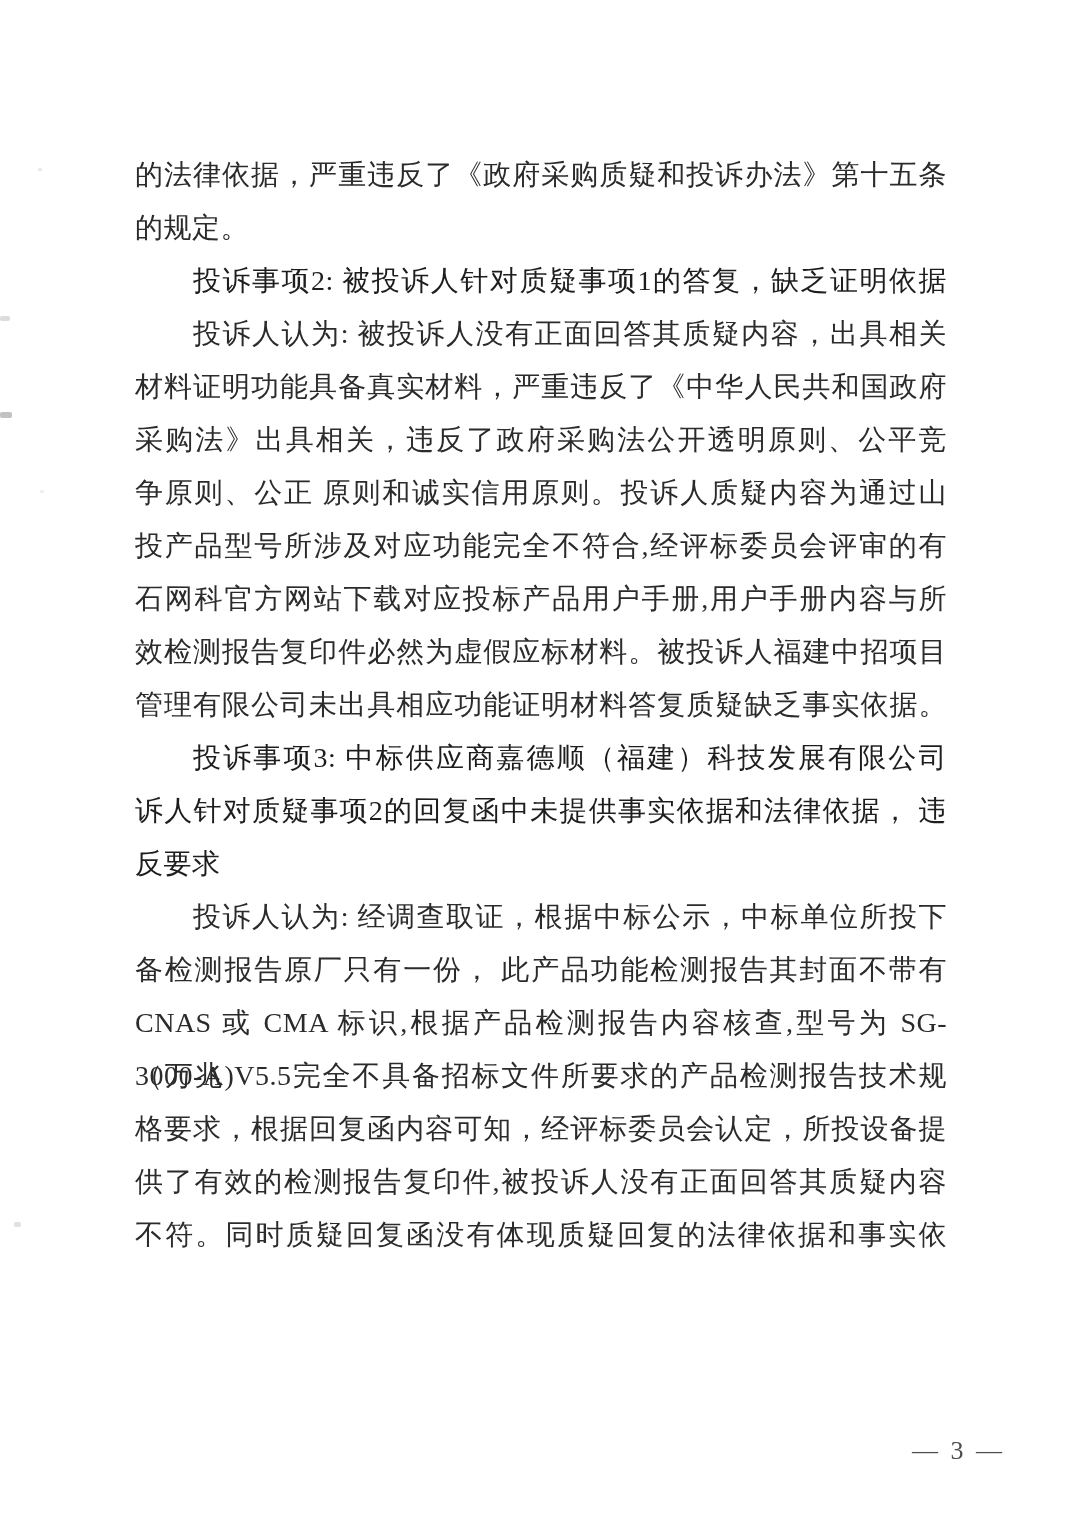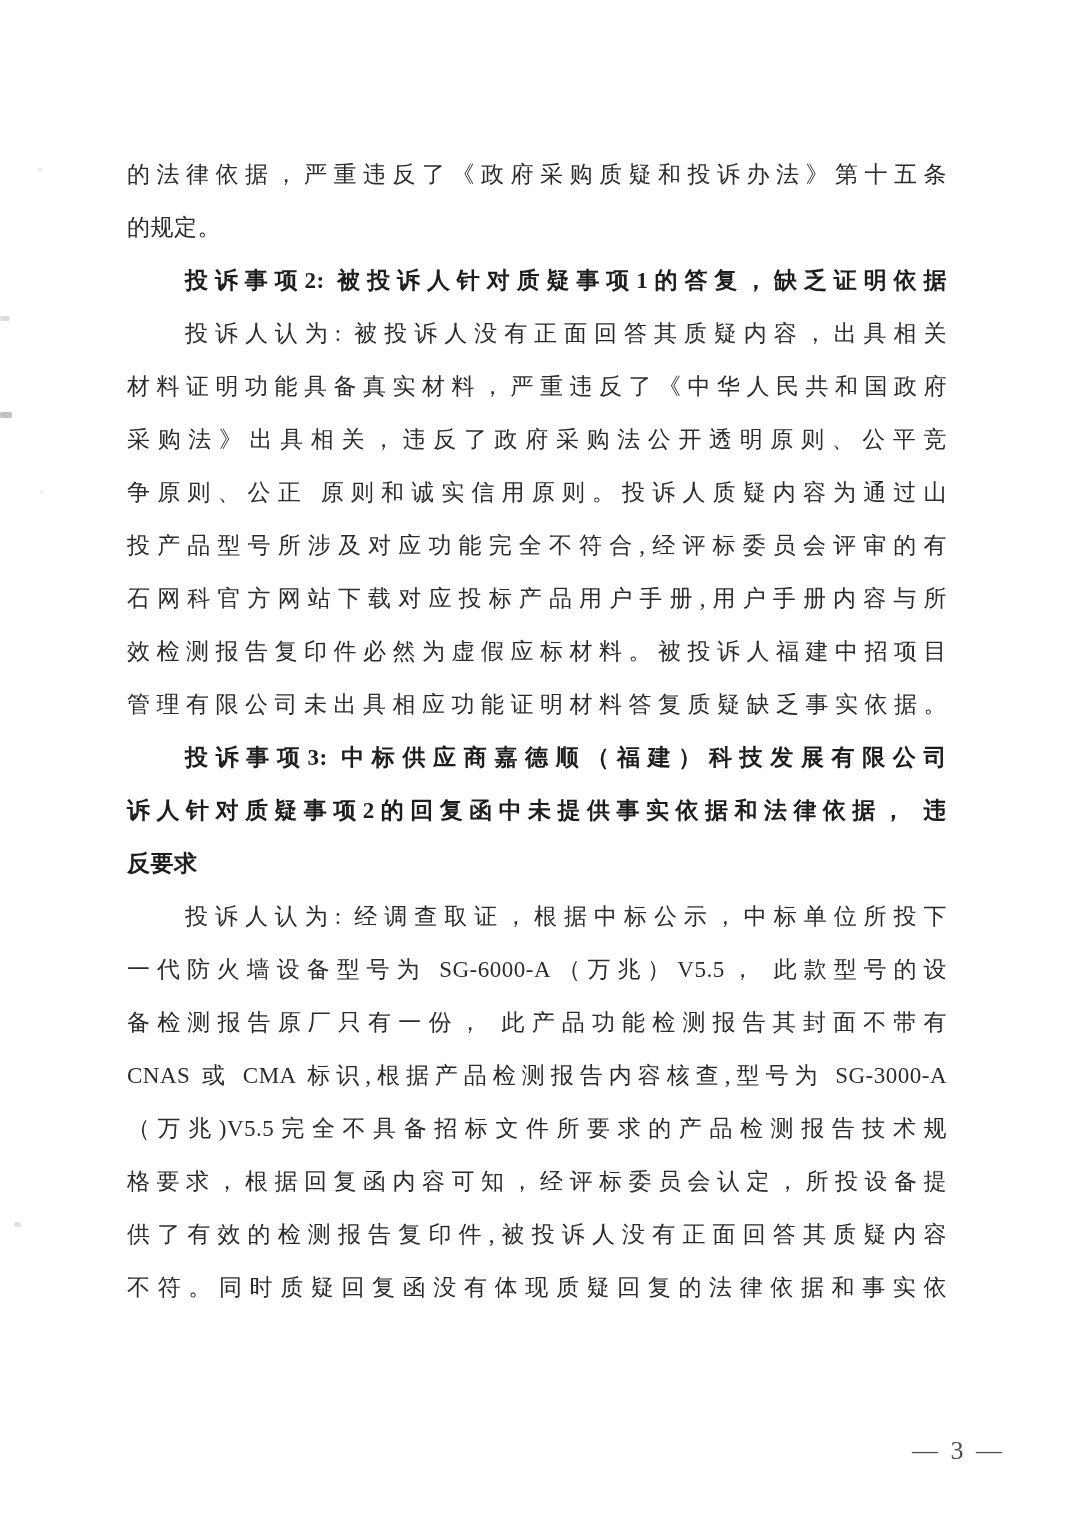--- a/index.html
+++ b/index.html
@@ -18,32 +18,33 @@
   }
   .content {
     position: absolute;
     top: 148px;
     left: 127px;
     width: 820px;
   }
   .line {
     height: 53px;
     line-height: 53px;
-    font-size: 23px;
+    font-size: 28px;
     letter-spacing: 0.5px;
     text-align: left;
     white-space: normal;
     color: #2b2b2b;
+    margin-left: 8px;
   }
   .line.fill {
     text-align: justify;
     text-align-last: justify;
   }
   .line.bold {
-    font-weight: 700;
+    font-weight: 400;
     color: #1d1d1d;
   }
   .line.indent {
     text-indent: 58px;
   }
   .page-number {
     position: absolute;
     top: 1436px;
     left: 0;
     width: 1005px;
@@ -79,21 +80,20 @@
       <div class="line fill">采购法》出具相关，违反了政府采购法公开透明原则、公平竞</div>
       <div class="line fill">争原则、公正 原则和诚实信用原则。投诉人质疑内容为通过山</div>
       <div class="line fill">投产品型号所涉及对应功能完全不符合,经评标委员会评审的有</div>
       <div class="line fill">石网科官方网站下载对应投标产品用户手册,用户手册内容与所</div>
       <div class="line fill">效检测报告复印件必然为虚假应标材料。被投诉人福建中招项目</div>
       <div class="line fill">管理有限公司未出具相应功能证明材料答复质疑缺乏事实依据。</div>
       <div class="line bold indent fill">投诉事项3: 中标供应商嘉德顺（福建）科技发展有限公司</div>
       <div class="line bold fill">诉人针对质疑事项2的回复函中未提供事实依据和法律依据， 违</div>
       <div class="line bold">反要求</div>
       <div class="line indent fill">投诉人认为: 经调查取证，根据中标公示，中标单位所投下</div>
-      <div class="line fill">一代防火墙设备型号为 SG-6000-A（万兆）V5.5， 此款型号的设</div>
       <div class="line fill">备检测报告原厂只有一份， 此产品功能检测报告其封面不带有</div>
       <div class="line fill">CNAS 或 CMA 标识,根据产品检测报告内容核查,型号为 SG-3000-A</div>
       <div class="line fill">（万兆)V5.5完全不具备招标文件所要求的产品检测报告技术规</div>
       <div class="line fill">格要求，根据回复函内容可知，经评标委员会认定，所投设备提</div>
       <div class="line fill">供了有效的检测报告复印件,被投诉人没有正面回答其质疑内容</div>
       <div class="line fill">不符。同时质疑回复函没有体现质疑回复的法律依据和事实依</div>
     </div>
 
   <div class="page-number">
     <span>— 3 —</span>

